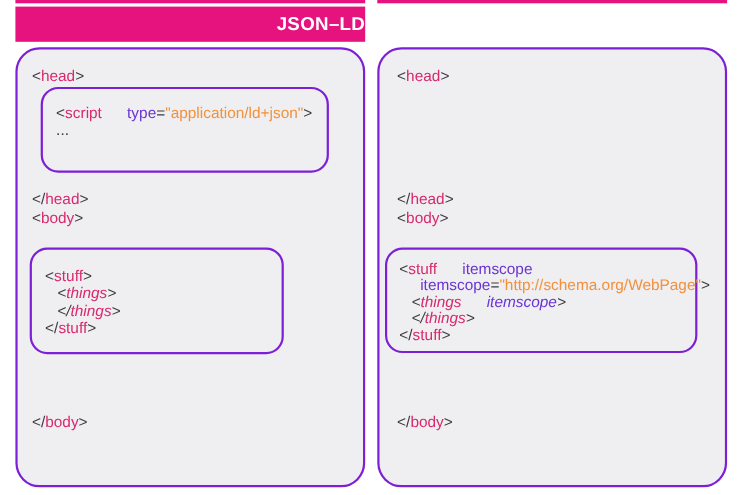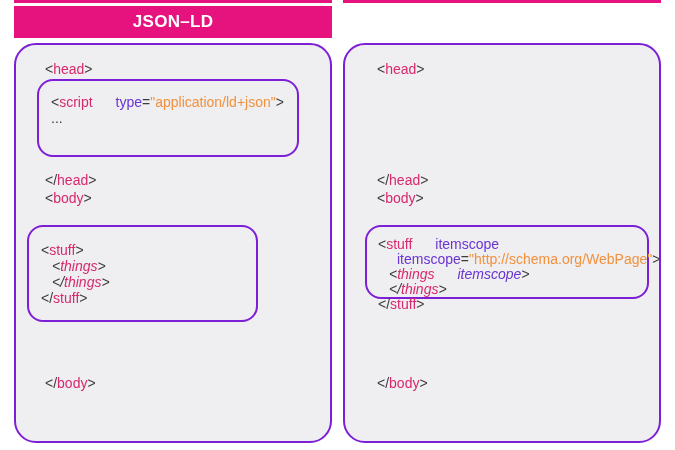--- a/index.html
+++ b/index.html
@@ -15,45 +15,45 @@
   #stage{
     position:relative;width:675px;height:450px;background:#ffffff;
     overflow:hidden;font-family:"Liberation Sans",sans-serif;
   }
   .col{position:absolute;top:0;width:318px;height:450px;}
   #col-left{left:14px;}
   #col-right{left:343px;}
   .strip{position:absolute;top:0;left:0;right:0;height:3px;background:var(--header_bg);}
   .hdr{
     position:absolute;top:6px;left:0;right:0;height:32px;background:var(--header_bg);
-    color:#ffffff;display:flex;align-items:center;justify-content:center;
+    color:#ffffff;display:flex;align-items:center;justify-content:flex-end;
     font-size:17px;font-weight:bold;letter-spacing:.3px;
   }
   .obox{
     position:absolute;top:43px;left:0;width:318px;height:400px;box-sizing:border-box;
     background:var(--box_bg);border:2px solid var(--border_purple);border-radius:22px;
   }
   .code{font-size:14px;line-height:16px;white-space:pre;}
-  .abs{position:absolute;margin-left:16px;}
+  .abs{position:absolute;}
   .ibox{
     position:absolute;box-sizing:border-box;
     border:2px solid var(--border_purple);border-radius:16px;
   }
   
   .l-head-open{left:13px;top:16px;}
   .l-script-box{left:21px;top:34px;width:262px;height:78px;padding:13px 0 0 12px;}
   .l-head-close{left:13px;top:127px;}
   .l-body-open{left:13px;top:145px;}
   .l-stuff-box{left:11px;top:180px;width:231px;height:97px;padding:15px 0 0 12px;}
   .l-body-close{left:13px;top:330px;}
   
   .r-head-open{left:16px;top:16px;}
   .r-head-close{left:16px;top:127px;}
   .r-body-open{left:16px;top:145px;}
-  .r-stuff-box{left:20px;top:180px;width:284px;height:74px;padding:10px 4px 0 11px;}
+  .r-stuff-box{left:5px;top:180px;width:284px;height:96px;padding:10px 4px 0 11px;}
   .r-stuff-box .code{line-height:15px;}
   .r-body-close{left:16px;top:330px;}
   .ind{padding-left:11px;font-style:italic;}
   
   .tk-d{color:var(--plain_dark);}
   .tk-p{color:var(--tag_pink);}
   .tk-v{color:var(--attr_purple);margin-left:19px;}
   .tk-o{color:var(--string_orange);}
 </style>
 </head>

